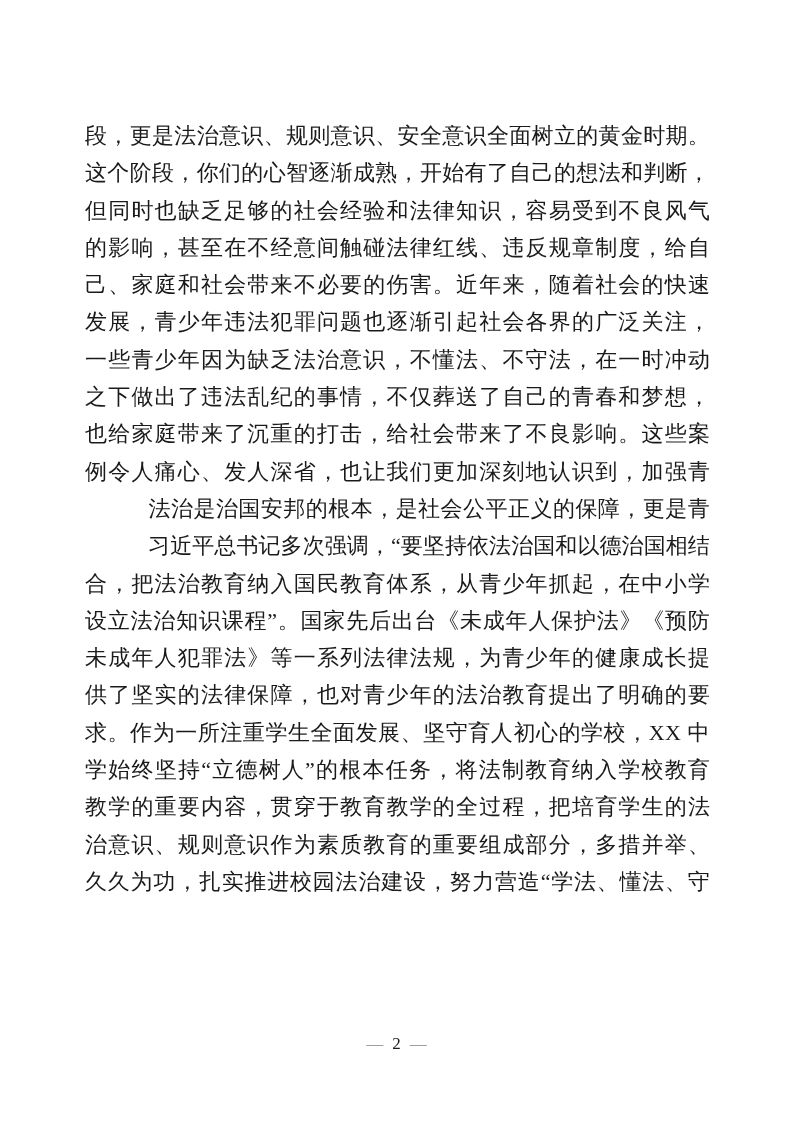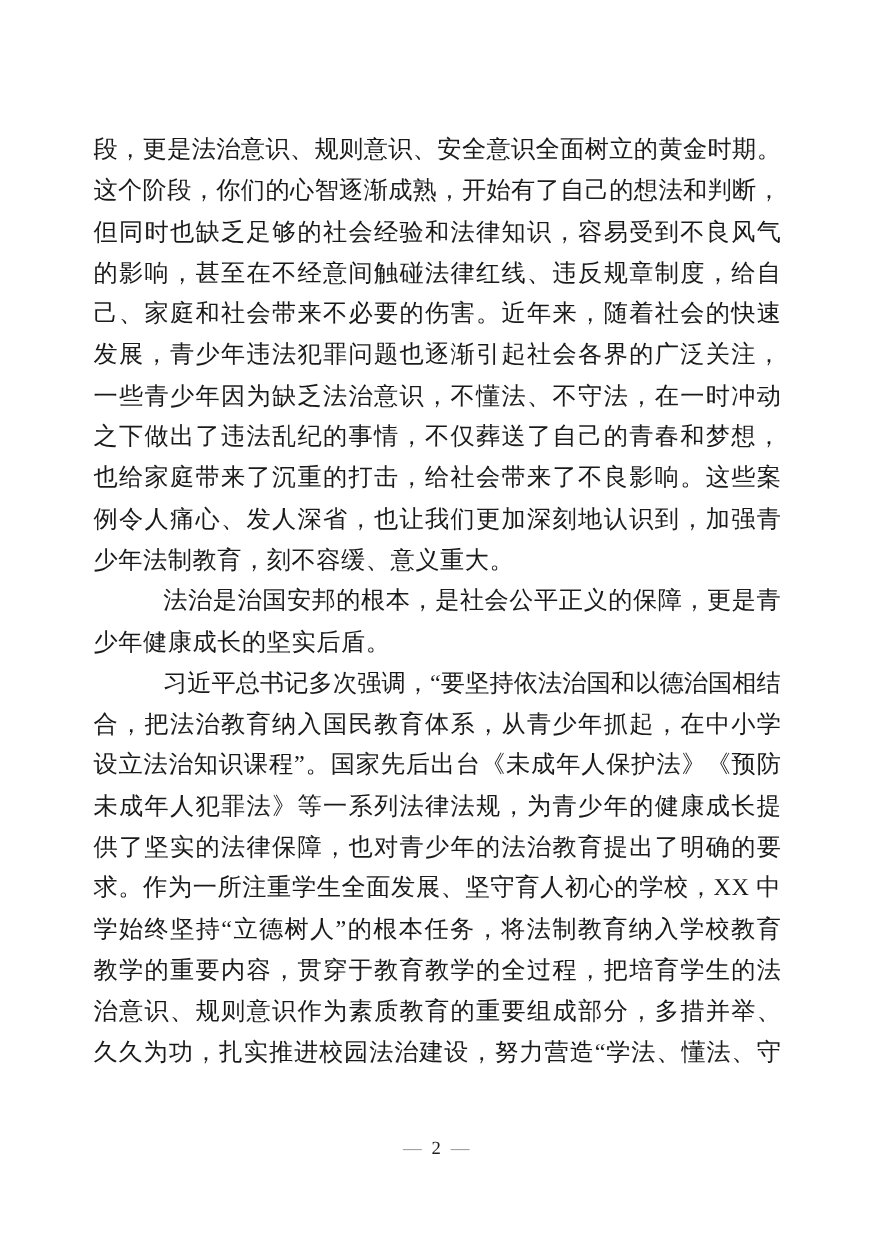--- a/index.html
+++ b/index.html
@@ -358,21 +358,20 @@
         <span class="ch">刻</span>
         <span class="ch">地</span>
         <span class="ch">认</span>
         <span class="ch">识</span>
         <span class="ch">到</span>
         <span class="ch">，</span>
         <span class="ch">加</span>
         <span class="ch">强</span>
         <span class="ch">青</span>
       </div>
-      <div class="line plain">少年法制教育，刻不容缓、意义重大。</div>
       <div class="line justified">
         <span class="indent-spacer"></span>
         <span class="ch">法</span>
         <span class="ch">治</span>
         <span class="ch">是</span>
         <span class="ch">治</span>
         <span class="ch">国</span>
         <span class="ch">安</span>
         <span class="ch">邦</span>
         <span class="ch">的</span>
@@ -387,21 +386,20 @@
         <span class="ch">正</span>
         <span class="ch">义</span>
         <span class="ch">的</span>
         <span class="ch">保</span>
         <span class="ch">障</span>
         <span class="ch">，</span>
         <span class="ch">更</span>
         <span class="ch">是</span>
         <span class="ch">青</span>
       </div>
-      <div class="line plain">少年健康成长的坚实后盾。</div>
       <div class="line justified">
         <span class="indent-spacer"></span>
         <span class="ch">习</span>
         <span class="ch">近</span>
         <span class="ch">平</span>
         <span class="ch">总</span>
         <span class="ch">书</span>
         <span class="ch">记</span>
         <span class="ch">多</span>
         <span class="ch">次</span>

